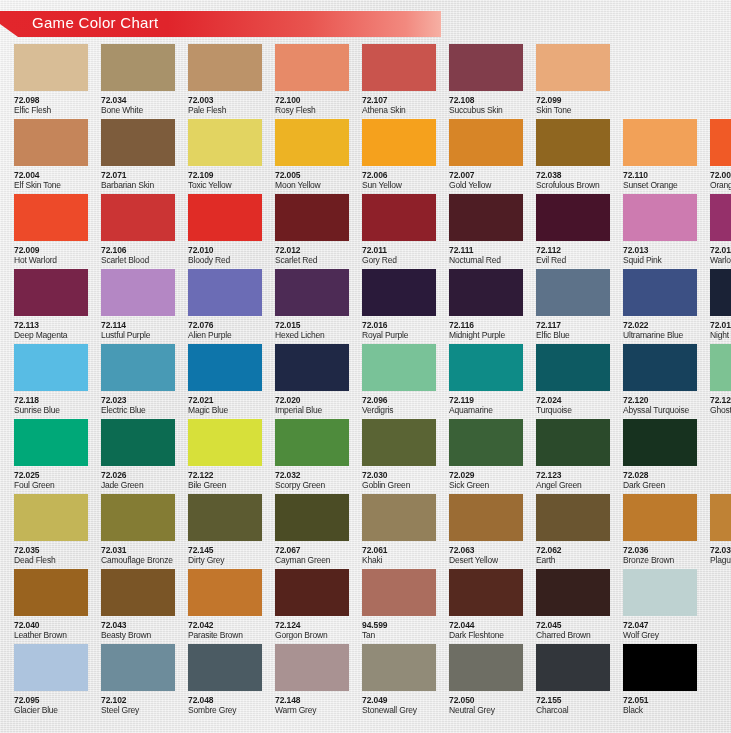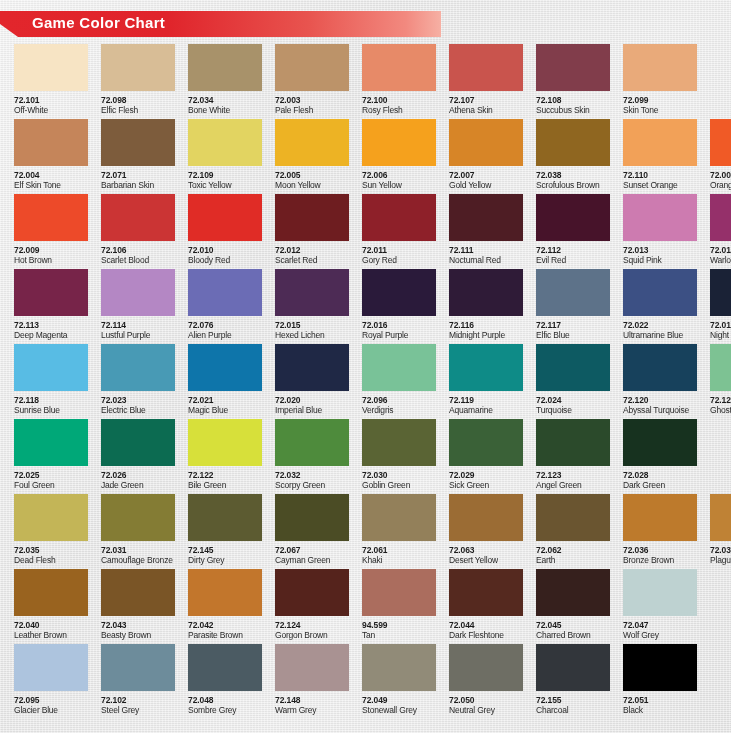--- a/index.html
+++ b/index.html
@@ -25,21 +25,21 @@
   .banner-wrap{
     position:absolute;left:0;top:11px;width:441px;height:26px;
   }
   .banner{
     position:absolute;left:0;top:0;width:441px;height:26px;
     background:linear-gradient(90deg,#e2262c 0%,#e0242b 38%,#e8544f 70%,#f2897f 92%,#f6b0a4 100%);
     clip-path:polygon(0 0, 441px 0, 441px 26px, 18px 26px, 0 13px);
   }
   .banner-title{
     position:absolute;left:32px;top:3px;
-    font-size:15px;font-weight:bold;color:#ffffff;
+    font-size:15px;font-weight:normal;color:#ffffff;
     letter-spacing:.3px;
     font-family:"Liberation Sans", sans-serif;
   }
 
   
   #grid{
     position:absolute;left:14px;top:44px;
     width:703px;
   }
   .row{
@@ -84,25 +84,20 @@
 <div id="sheet">
 
   <div class="banner-wrap">
     <div class="banner"></div>
     <div class="banner-title">Game Color Chart</div>
   </div>
 
   <div id="grid">
       <div class="row">
         <div class="cell">
-          <div class="swatch" style="background: rgb(247, 228, 196);"></div>
-          <div class="code">72.101</div>
-          <div class="cname">Off-White</div>
-        </div>
-        <div class="cell">
           <div class="swatch" style="background: rgb(216, 189, 150);"></div>
           <div class="code">72.098</div>
           <div class="cname">Elfic Flesh</div>
         </div>
         <div class="cell">
           <div class="swatch" style="background: rgb(168, 146, 106);"></div>
           <div class="code">72.034</div>
           <div class="cname">Bone White</div>
         </div>
         <div class="cell">
@@ -175,21 +170,21 @@
         <div class="cell">
           <div class="swatch" style="background: rgb(240, 90, 38);"></div>
           <div class="code">72.008</div>
           <div class="cname">Orange Fire</div>
         </div>
       </div>
       <div class="row">
         <div class="cell">
           <div class="swatch" style="background: rgb(237, 74, 41);"></div>
           <div class="code">72.009</div>
-          <div class="cname">Hot Brown</div>
+          <div class="cname">Hot Warlord</div>
         </div>
         <div class="cell">
           <div class="swatch" style="background: rgb(203, 52, 52);"></div>
           <div class="code">72.106</div>
           <div class="cname">Scarlet Blood</div>
         </div>
         <div class="cell">
           <div class="swatch" style="background: rgb(224, 44, 38);"></div>
           <div class="code">72.010</div>
           <div class="cname">Bloody Red</div>

